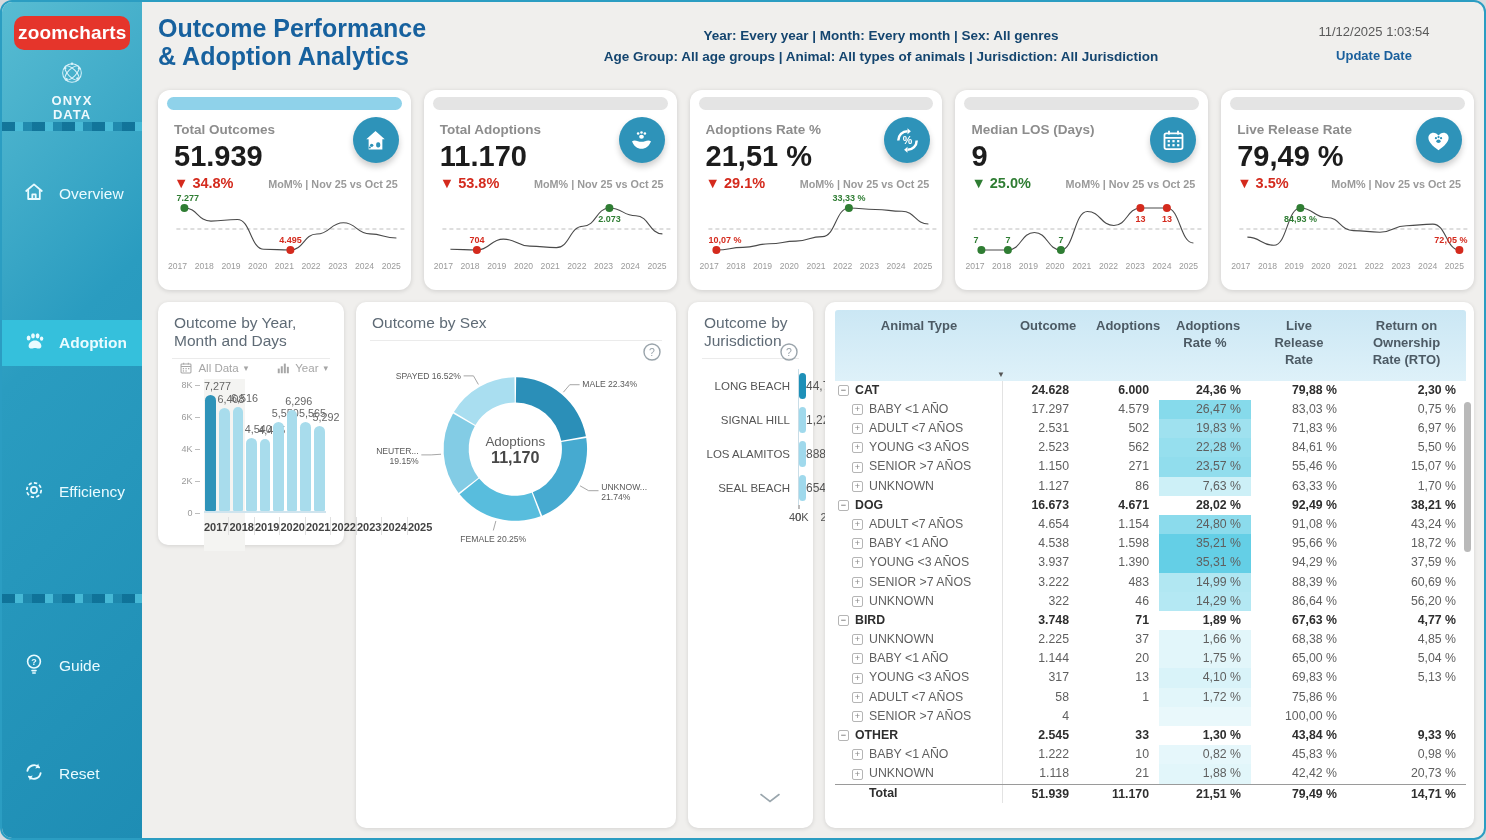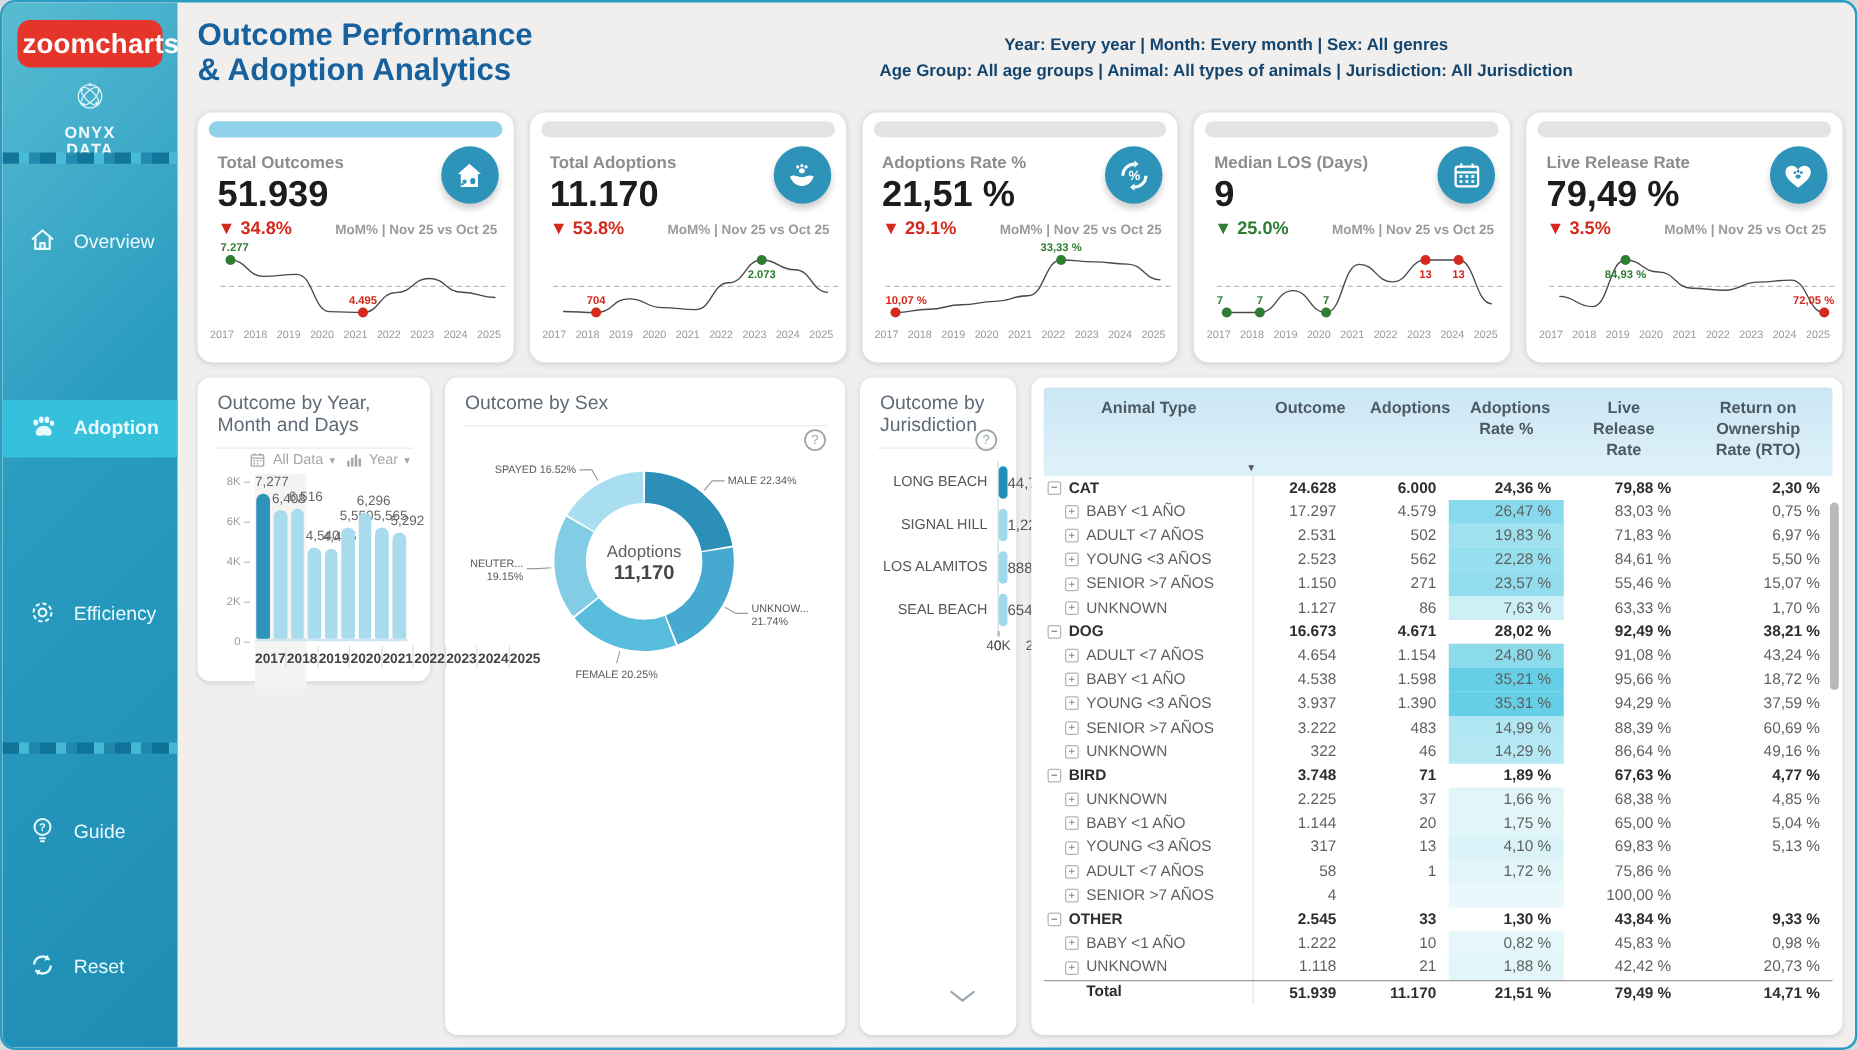--- a/index.html
+++ b/index.html
@@ -1,20 +1,20 @@
 <!DOCTYPE html>
 <html><head>
 <meta charset="utf-8">
 <style>
   html,body{margin:0;padding:0;background:#d8dadd;font-family:"Liberation Sans","DejaVu Sans",sans-serif;}
   *{box-sizing:border-box;}
   #app{width:1486px;height:840px;position:relative;background:#f0efed;border:2px solid #2b9dc2;border-radius:12px;overflow:hidden;}
   
   #sidebar{position:absolute;left:0;top:0;bottom:0;width:140px;background:linear-gradient(135deg,#58bcd2 0%,#2a9cc0 40%,#1e8db4 100%);}
-  .logo-badge{margin:14px 12px 6px;background:#e5352b;border-radius:10px;padding:6px 4px;text-align:center;color:#fff;font-weight:bold;font-size:22px;letter-spacing:.2px;}
+  .logo-badge{margin:14px 12px 6px;background:#e5352b;border-radius:10px;padding:6px 4px;text-align:center;color:#fff;font-weight:bold;font-size:19px;letter-spacing:.2px;}
   .onyx{te­xt-align:center;text-align:center;color:#d9f2fa;margin-top:4px;}
   .onyx svg{width:34px;height:34px;}
   .onyx-line{font-weight:bold;font-size:13px;line-height:1.05;color:#eef9fd;letter-spacing:1px;}
   .stripe{position:absolute;left:0;right:0;height:9px;background:repeating-linear-gradient(90deg,#0d6f95 0 13px,#49bcd8 13px 21px,#1d86ab 21px 30px);opacity:.9;}
   .nav-item{position:absolute;left:0;right:0;display:flex;align-items:center;gap:13px;padding-left:20px;color:#eafbff;font-size:15.5px;cursor:pointer;}
   .nav-item svg{width:24px;height:24px;color:#eafbff;flex:0 0 auto;}
   .nav-item.active{background:#35c0dc;font-weight:bold;}
   
   #main{margin-left:140px;height:100%;display:flex;flex-direction:column;padding:4px 10px 10px 16px;}
   #hdr{display:flex;align-items:flex-start;height:82px;flex:0 0 auto;}
@@ -42,21 +42,21 @@
   #left-col{width:655px;display:flex;flex-direction:row;gap:12px;flex:0 0 auto;}
   .card{background:#fff;border-radius:10px;box-shadow:0 1px 4px rgba(0,0,0,.12);padding:10px 14px;position:relative;}
   .card-title{font-size:15.5px;color:#5f6b76;padding:2px 2px 8px;border-bottom:1px solid #ebebeb;margin-bottom:4px;}
   #yearCard{height:243px;}
   #bottomRow{display:flex;gap:12px;flex:1;min-height:0;}
   #sexCard{width:320px;flex:0 0 auto;}
   #jurCard{flex:1;}
   .qmark{position:absolute;top:40px;right:14px;width:20px;height:20px;color:#9aa4ab;cursor:pointer;}
   
   #ybody{position:relative;height:190px;margin-top:2px;}
-  #ycontrols{position:absolute;right:2px;top:-2px;color:#a6a6a6;font-size:11.5px;display:flex;gap:8px;align-items:center;z-index:3;}
+  #ycontrols{position:absolute;right:2px;top:-2px;color:#a6a6a6;font-size:11.5px;display:flex;gap:28px;align-items:center;z-index:3;}
   .yctl{display:flex;align-items:center;gap:5px;cursor:pointer;}
   .yctl svg{width:14px;height:14px;}
   #yplot{position:absolute;left:32px;right:4px;top:22px;bottom:40px;border-bottom:2px solid #cfe4ee;display:flex;justify-content:center;}
   #yband{position:absolute;left:32px;top:16px;height:172px;background:#f4f4f2;z-index:0;}
   .yslot{flex:1;position:relative;z-index:1;}
   .ybar{position:absolute;bottom:0;left:11%;width:78%;border-radius:8px 8px 2px 2px;background:#a8dcec;}
   .ybar.hl{background:#2e93b9;}
   .ybarlab{position:absolute;left:0;right:0;text-align:center;font-size:10.8px;color:#666;}
   #yxlab{position:absolute;left:32px;right:4px;bottom:18px;display:flex;z-index:2;}
   .yxl{flex:1;text-align:center;font-size:11px;color:#444;font-weight:bold;padding-top:4px;border-right:1px solid #e0e0e0;height:18px;}
@@ -163,20 +163,24 @@
   <div id="main">
     <div id="hdr">
       <div class="hdr-title">
         <div>Outcome Performance</div>
         <div>&amp; Adoption Analytics</div>
       </div>
       <div class="hdr-filters">
         <div>Year: Every year | Month: Every month | Sex: All genres</div>
         <div>Age Group: All age groups | Animal: All types of animals | Jurisdiction: All Jurisdiction</div>
       </div>
+      <div class="hdr-date">
+        <div>11/12/2025 1:03:54</div>
+        <div class="hdr-update">Update Date</div>
+      </div>
     </div>
 
     <div id="kpis">
         <div class="kpi"><div class="kpi-top accent"></div><div class="kpi-head">
             <div>
               <div class="kpi-title">Total Outcomes</div>
               <div class="kpi-value">51.939</div>
             </div>
             <div class="kpi-icon">
               <svg viewBox="0 0 24 24">
@@ -665,21 +669,21 @@
             </div>
             <div class="trow sub">
               <div class="cname">
                 <span class="expbox ind-sub">+</span>
                 <span>UNKNOWN</span>
               </div>
               <div class="cell">322</div>
               <div class="cell">46</div>
               <div class="cell" style="background:rgba(77,200,226,0.42)">14,29 %</div>
               <div class="cell">86,64 %</div>
-              <div class="cell">49,16 %</div>
+              <div class="cell">56,20 %</div>
             </div>
             <div class="trow group">
               <div class="cname">
                 <span class="expbox ind-group">−</span>
                 <span>BIRD</span>
               </div>
               <div class="cell">3.748</div>
               <div class="cell">71</div>
               <div class="cell" style="font-weight:bold">1,89 %</div>
               <div class="cell">67,63 %</div>

